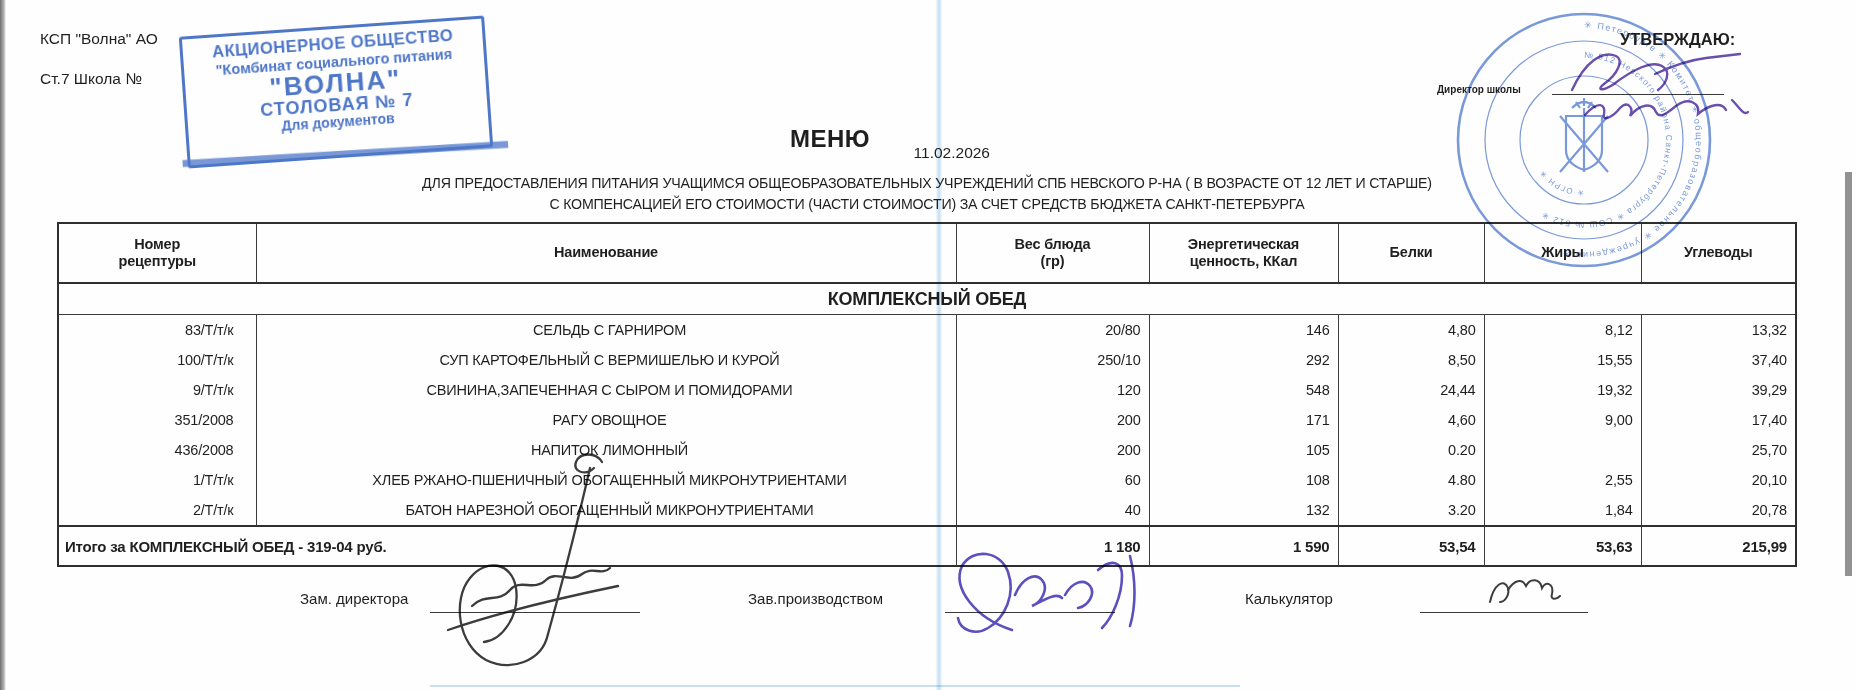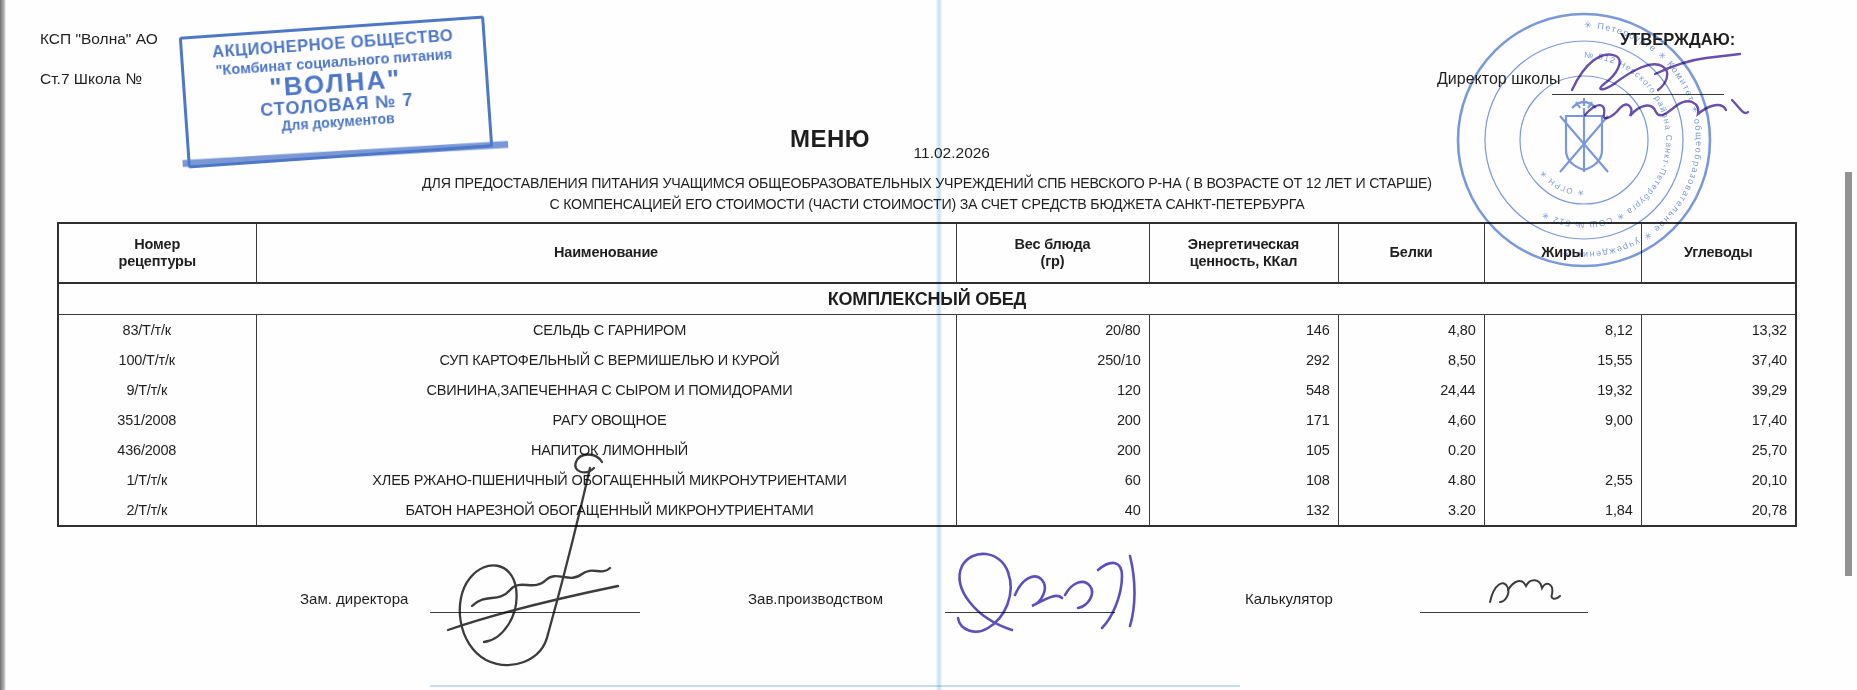--- a/index.html
+++ b/index.html
@@ -12,21 +12,21 @@
   .edge-left{left:0;top:0;width:6px;height:690px;
     background:linear-gradient(90deg,#6f6f6f,#b9b9b9 70%,rgba(255,255,255,0));z-index:10;}
   .edge-right{left:1845px;top:172px;width:7px;height:404px;background:#6e6e6e;opacity:.75;z-index:10;filter:blur(.4px);}
   .fold-line{left:936px;top:0;width:6px;height:690px;z-index:9;mix-blend-mode:multiply;
     background:linear-gradient(90deg,rgba(190,220,243,.15),rgba(158,203,238,.6),rgba(190,220,243,.15));}
   .bottom-blue{left:430px;top:685px;width:810px;height:2px;background:#b9d8ee;opacity:.8;z-index:9;mix-blend-mode:multiply;}
   
   .org1{left:40px;top:30px;font-size:15.5px;}
   .org2{left:40px;top:70px;font-size:15.5px;}
   .approve{left:1620px;top:30px;font-size:16.5px;font-weight:600;}
-  .director{left:1437px;top:70px;font-size:16px;z-index:6;}
+  .director{left:1437px;top:84px;font-size:10px;z-index:6;font-weight:bold;}
   .dir-underline{left:1552px;top:94px;width:172px;border-top:1.6px solid #3a3a3a;z-index:3;}
   
   .title-main{left:790px;top:88px;width:200px;text-align:left;font-size:24px;font-weight:700;letter-spacing:.5px;margin-top:37px;}
   .title-date{left:790px;top:144px;width:200px;text-align:right;font-size:15.5px;}
   .sub1{left:57px;top:175px;width:1740px;text-align:center;font-size:14.2px;letter-spacing:-.2px;}
   .sub2{left:57px;top:196px;width:1740px;text-align:center;font-size:14.2px;letter-spacing:-.2px;}
   
   .rect-stamp{left:183px;top:26px;width:300px;height:126px;transform:rotate(-4deg);
     border:3.5px solid #4e77c9;border-radius:3px;color:#4e77c9;text-align:center;
     z-index:5;mix-blend-mode:multiply;filter:blur(.3px);}
@@ -41,21 +41,21 @@
   
   table.menu{position:absolute;left:57px;top:222px;width:1738px;border-collapse:collapse;table-layout:fixed;
     font-size:14.5px;letter-spacing:-.2px;z-index:1;background:transparent;}
   table.menu{border:2px solid #2f2f2f;}
   table.menu th{border:1.6px solid #3b3b3b;border-bottom:2px solid #2f2f2f;font-weight:700;font-size:14.5px;
     vertical-align:middle;line-height:1.2;padding:0 8px;height:58px;}
   .th-inner{display:inline-block;width:100px;}
   .th-inner-wide{display:inline-block;width:150px;}
   td.section-cell{height:28px;text-align:center;font-weight:700;font-size:18px;border-bottom:1.6px solid #3b3b3b;}
   tr.data-row td{height:28px;border-left:1.6px solid #3b3b3b;border-right:1.6px solid #3b3b3b;vertical-align:middle;}
-  td.c-recipe{text-align:center;padding-right:22px;}
+  td.c-recipe{text-align:right;padding-right:22px;}
   td.c-name{text-align:center;padding-left:8px;}
   td.c-num{text-align:right;padding-right:8px;}
   tr.total-row td{height:36px;border-top:2px solid #2f2f2f;border-left:1.6px solid #3b3b3b;border-right:1.6px solid #3b3b3b;
     font-weight:700;font-size:15px;vertical-align:middle;}
   td.total-label{text-align:left;padding-left:6px;}
   
   .sig-label{font-size:15px;z-index:2;text-align:right;}
   .lbl-deputy{left:300px;top:590px;}
   .lbl-prod{left:748px;top:590px;}
   .lbl-calc{left:1245px;top:590px;}
@@ -200,20 +200,28 @@
     </tr>
     <tr class="data-row">
       <td class="c-recipe">2/Т/т/к</td>
       <td class="c-name">БАТОН НАРЕЗНОЙ ОБОГАЩЕННЫЙ МИКРОНУТРИЕНТАМИ</td>
       <td class="c-num">40</td>
       <td class="c-num">132</td>
       <td class="c-num">3.20</td>
       <td class="c-num">1,84</td>
       <td class="c-num">20,78</td>
     </tr>
+    <tr class="total-row">
+      <td class="total-label" colspan="2">Итого за КОМПЛЕКСНЫЙ ОБЕД - 319-04 руб.</td>
+      <td class="c-num">1 180</td>
+      <td class="c-num">1 590</td>
+      <td class="c-num">53,54</td>
+      <td class="c-num">53,63</td>
+      <td class="c-num">215,99</td>
+    </tr>
   </tbody>
     </table>
 
   <div class="abs sig-label lbl-deputy">Зам. директора</div>
   <div class="abs u-line ul-deputy"></div>
   <div class="abs sig-label lbl-prod">Зав.производством</div>
   <div class="abs u-line ul-prod"></div>
   <div class="abs sig-label lbl-calc">Калькулятор</div>
   <div class="abs u-line ul-calc"></div>
 

